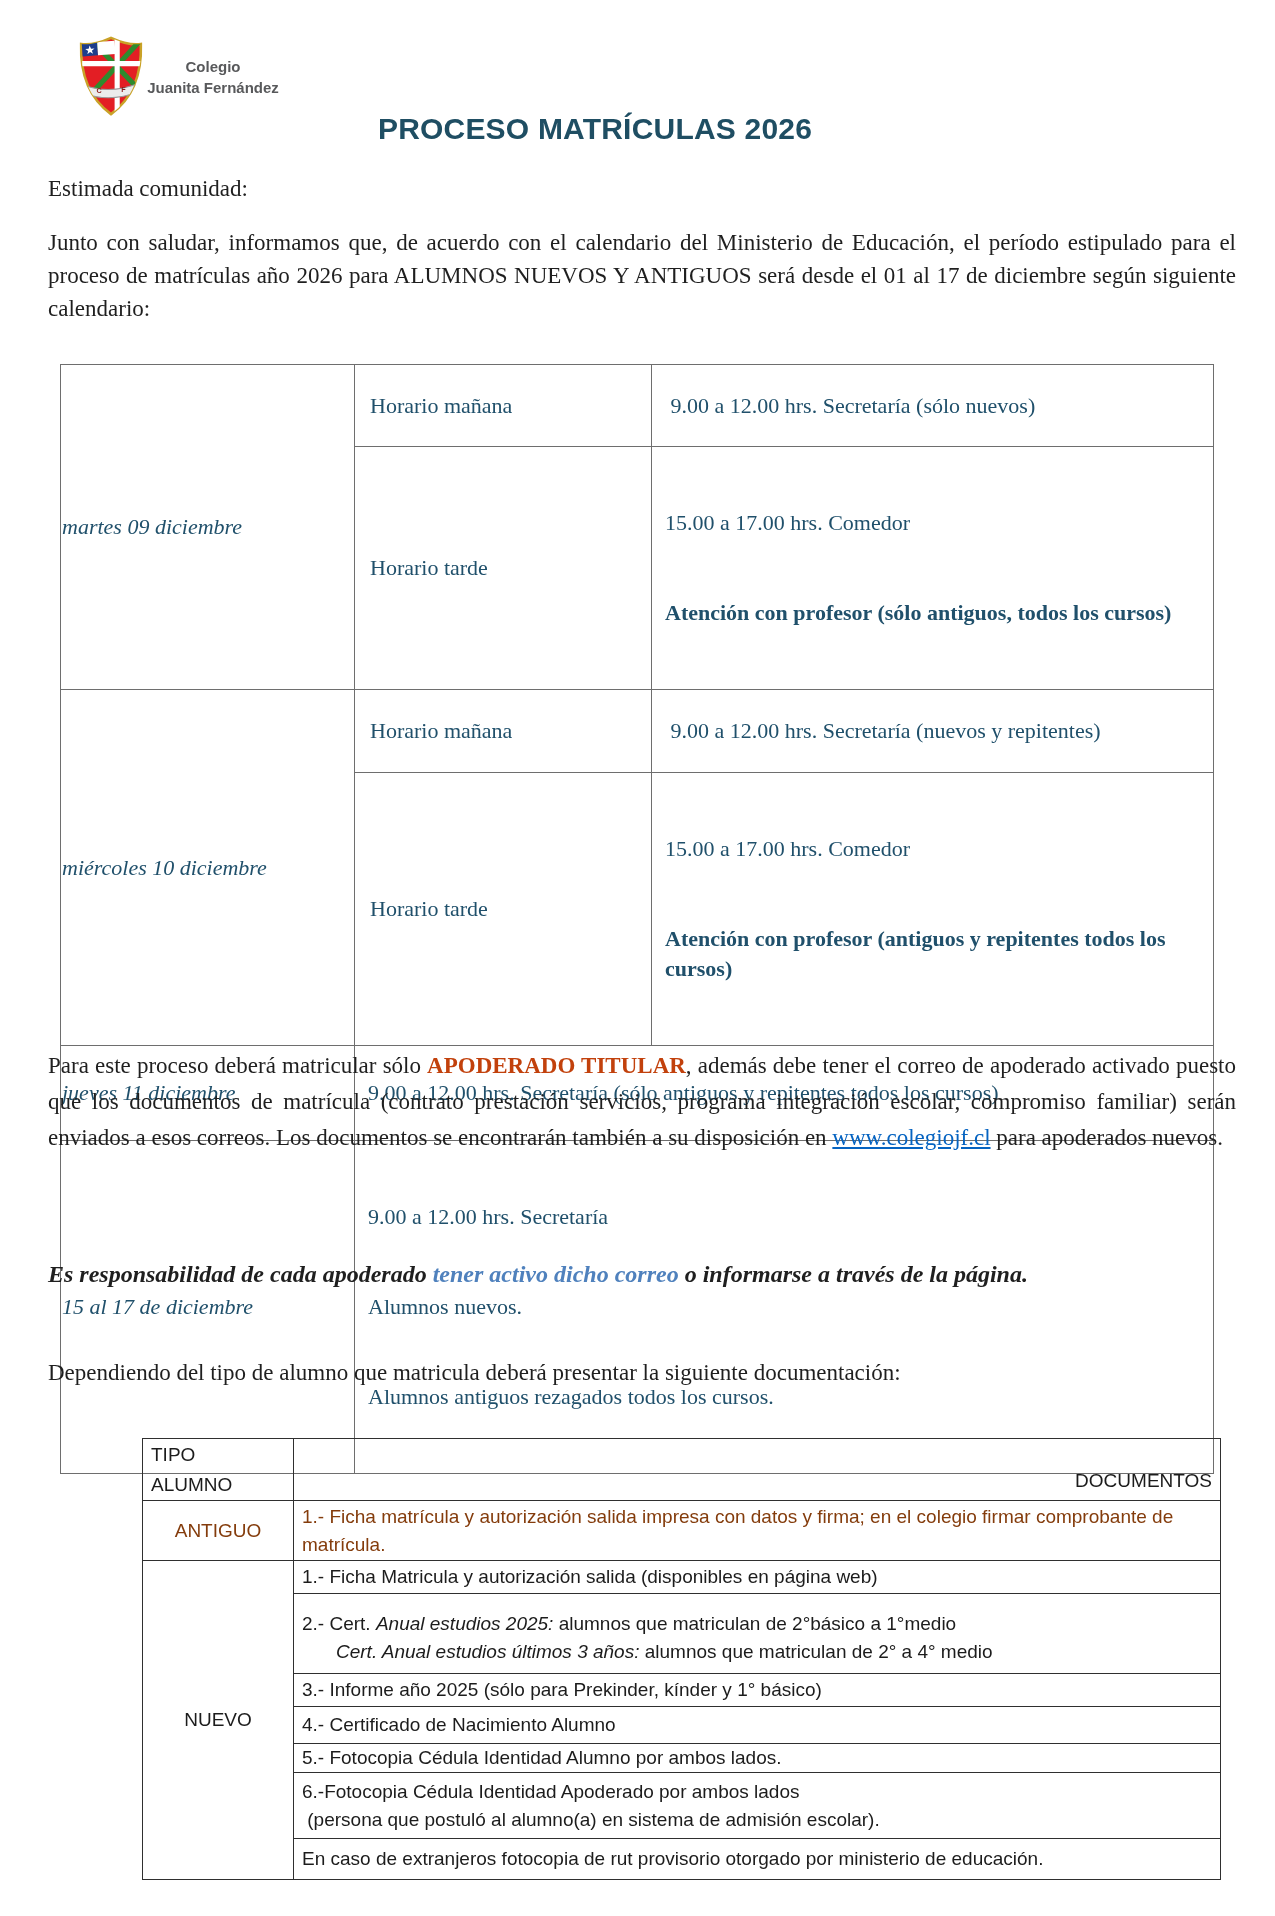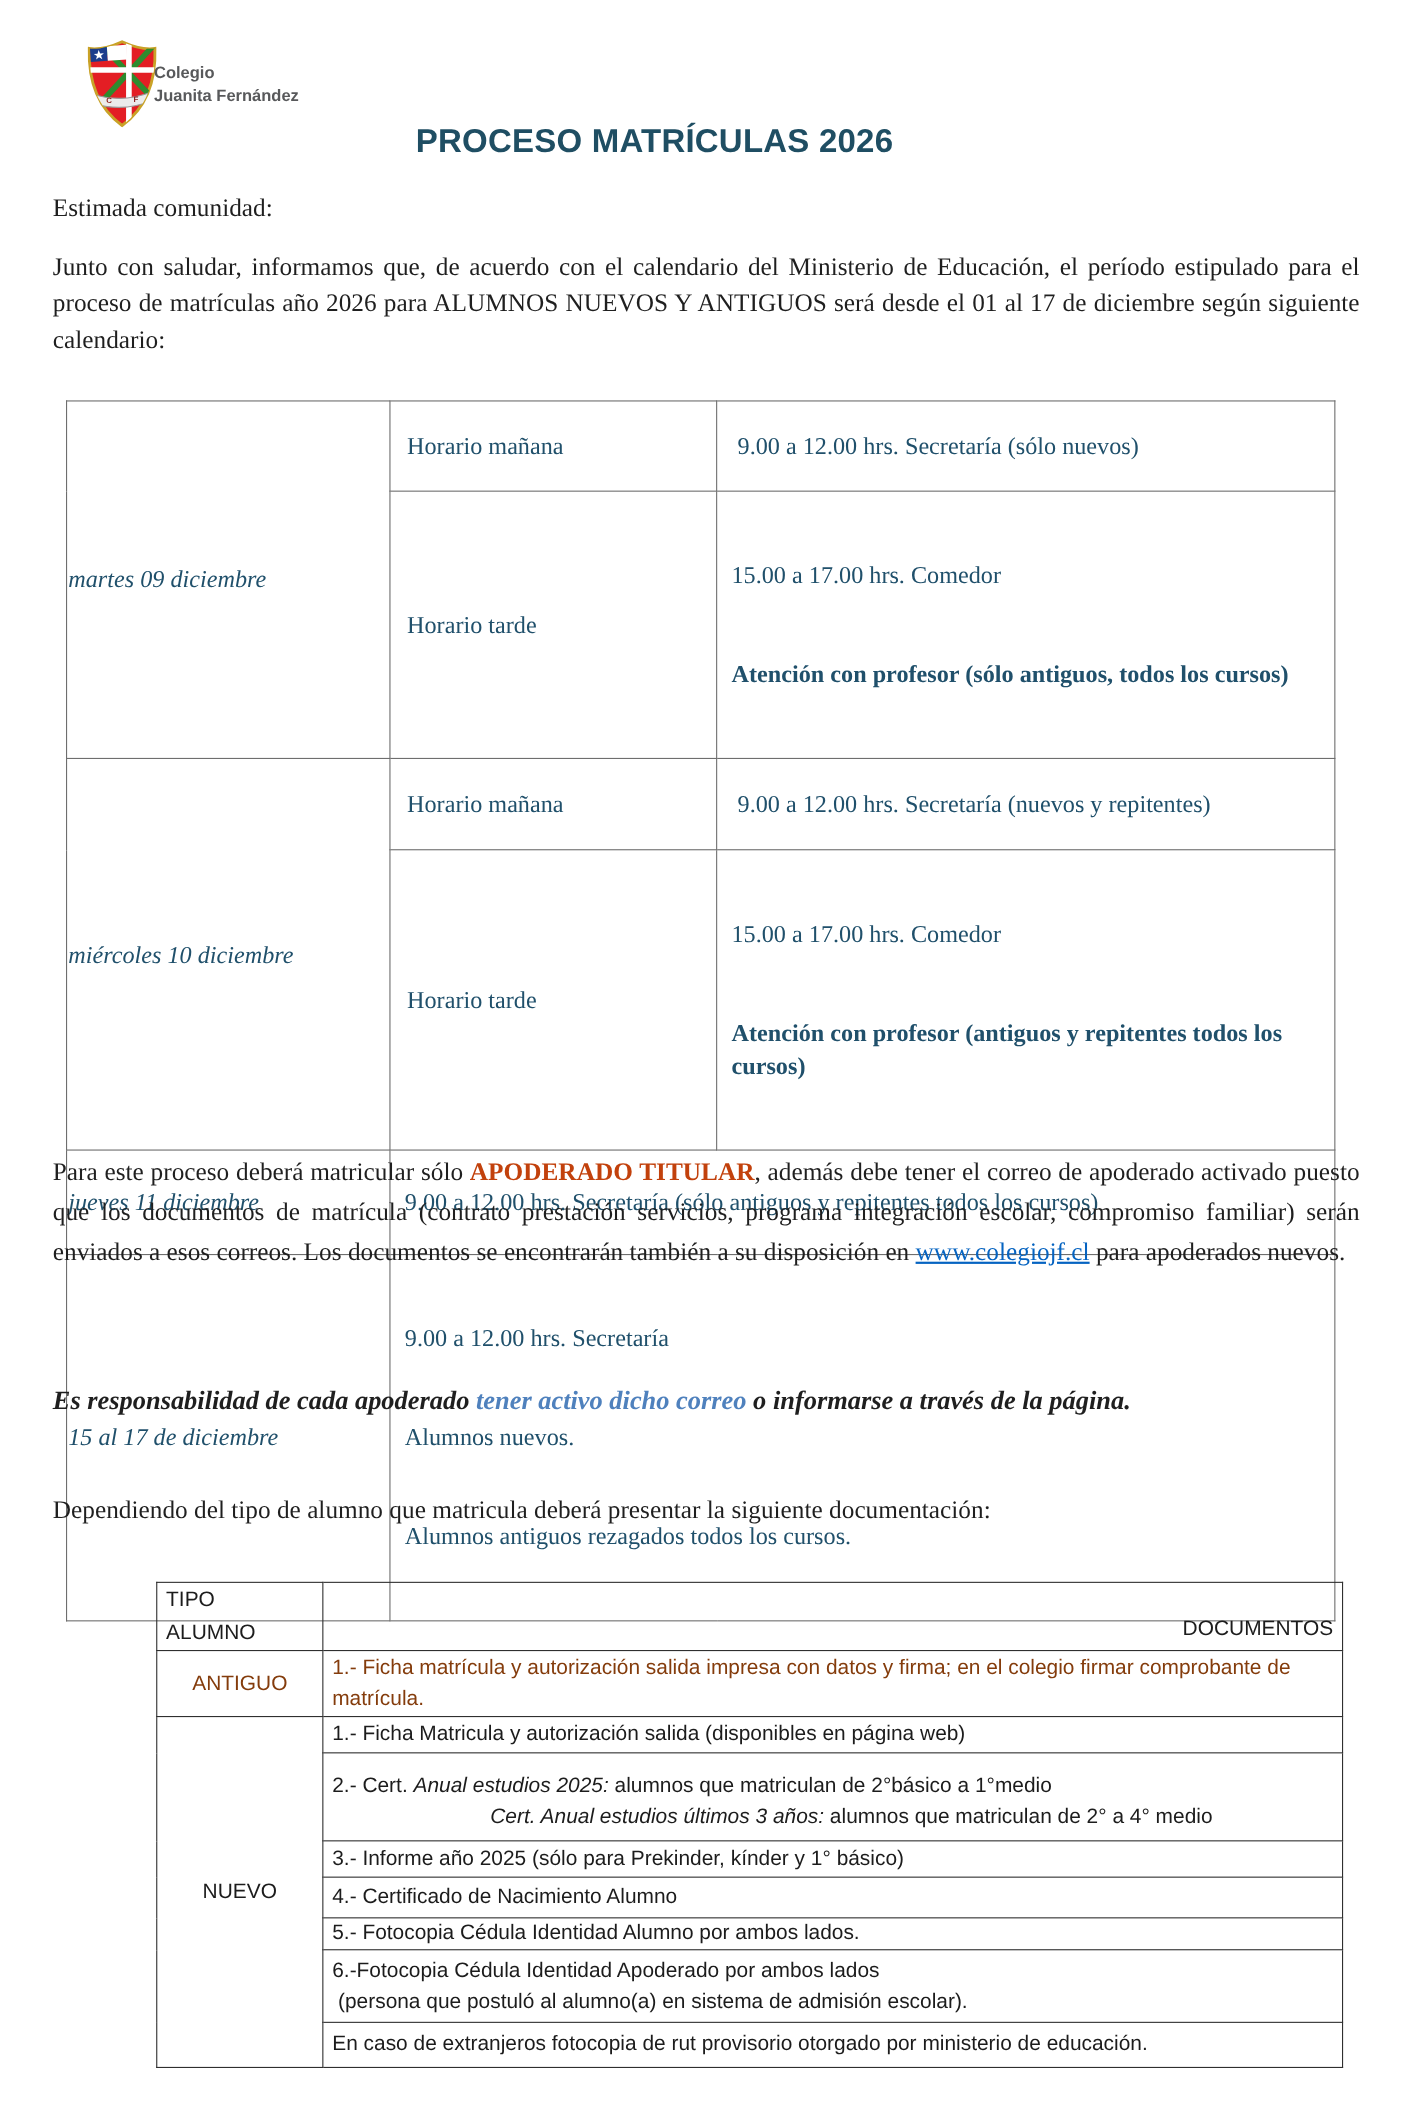--- a/index.html
+++ b/index.html
@@ -4,21 +4,21 @@
 <style>
   html,body { margin:0; padding:0; background:#ffffff; }
   .page {
     position:relative; width:1275px; height:1916px; background:#ffffff;
     font-family:"Liberation Serif", serif; color:#1f1f1f; overflow:hidden;
   }
 
   
   .logo-shield { position:absolute; left:76px; top:34px; width:70px; height:84px; }
   .logo-text {
-    position:absolute; left:140px; top:56px; width:146px; text-align:left;
+    position:absolute; left:140px; top:56px; width:146px; text-align:center;
     font-family:"Liberation Sans", sans-serif; font-weight:bold;
     font-size:15px; line-height:21px; color:#58595b;
   }
   .page-title {
     position:absolute; left:0; top:112px; width:1190px; text-align:center;
     font-family:"Liberation Sans", sans-serif; font-weight:bold;
     font-size:30px; color:#1f4e63; letter-spacing:0.2px;
   }
 
   
@@ -43,21 +43,21 @@
   .t2 { position:absolute; left:98px; top:1438px; border-collapse:collapse; table-layout:fixed;
         font-family:"Liberation Sans", sans-serif; font-size:19px; color:#1c1c1c;margin-left:44px; }
   .t2 td { border:1px solid #2f2f2f; padding:0 8px; vertical-align:middle; overflow:hidden; }
   .t2 .hdr-tipo { line-height:30px; vertical-align:middle; }
   .t2 .hdr-doc  { text-align:right; vertical-align:bottom; padding-bottom:8px; }
   .t2 .antiguo  { color:#843c0c; }
   .t2 .antiguo-label { color:#843c0c; text-align:center; }
   .t2 .nuevo-label { text-align:center; }
   .t2 .docline { line-height:28px; }
   .t2 .cert-cell { vertical-align:bottom; padding-bottom:7px; }
-  .t2 .indent { padding-left:34px;text-align:center; }
+  .t2 .indent { padding-left:34px; }
   .t2 .prewrap { white-space:pre-wrap; }
 </style>
 </head>
 <body>
 
 <div class="page">
 
   <svg class="logo-shield" viewBox="0 0 68 80" xmlns="http://www.w3.org/2000/svg">
     <defs>
       <clipPath id="shieldClip">

